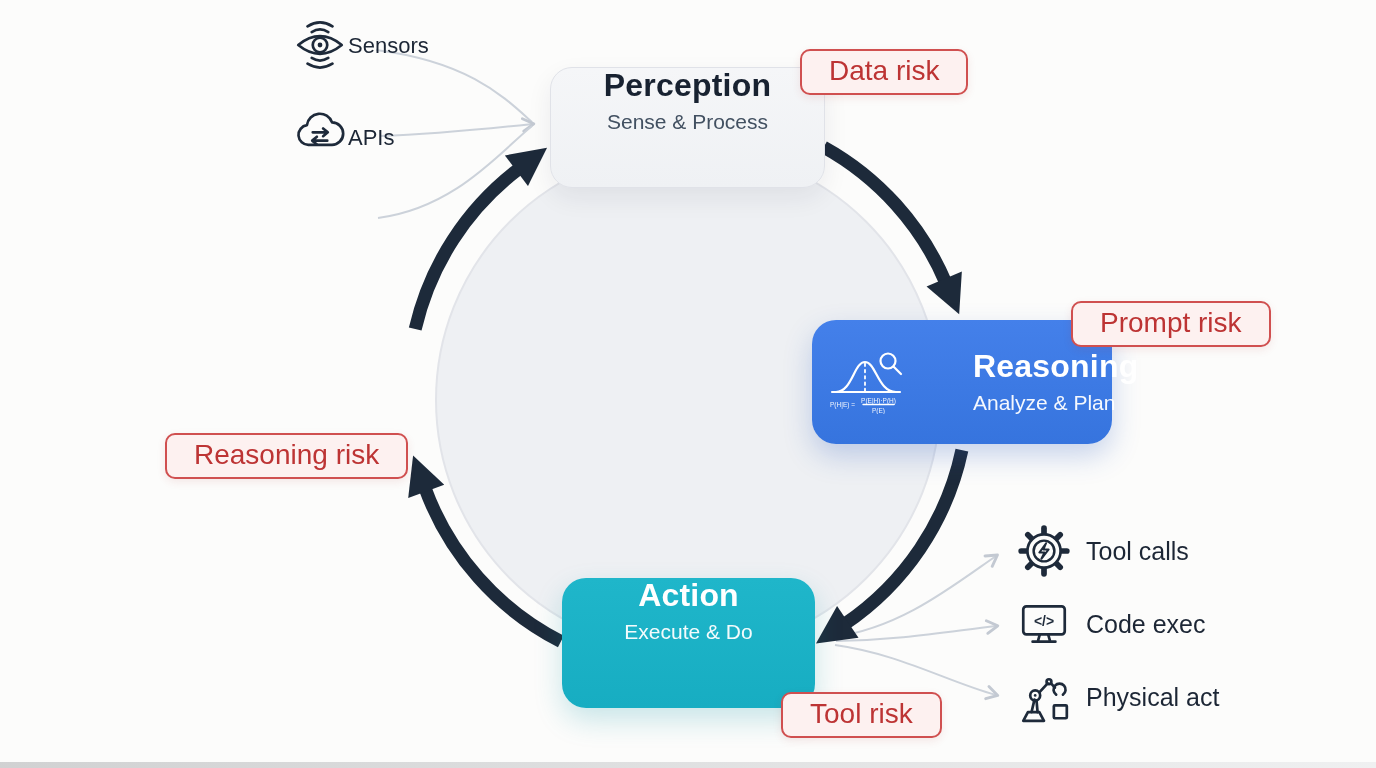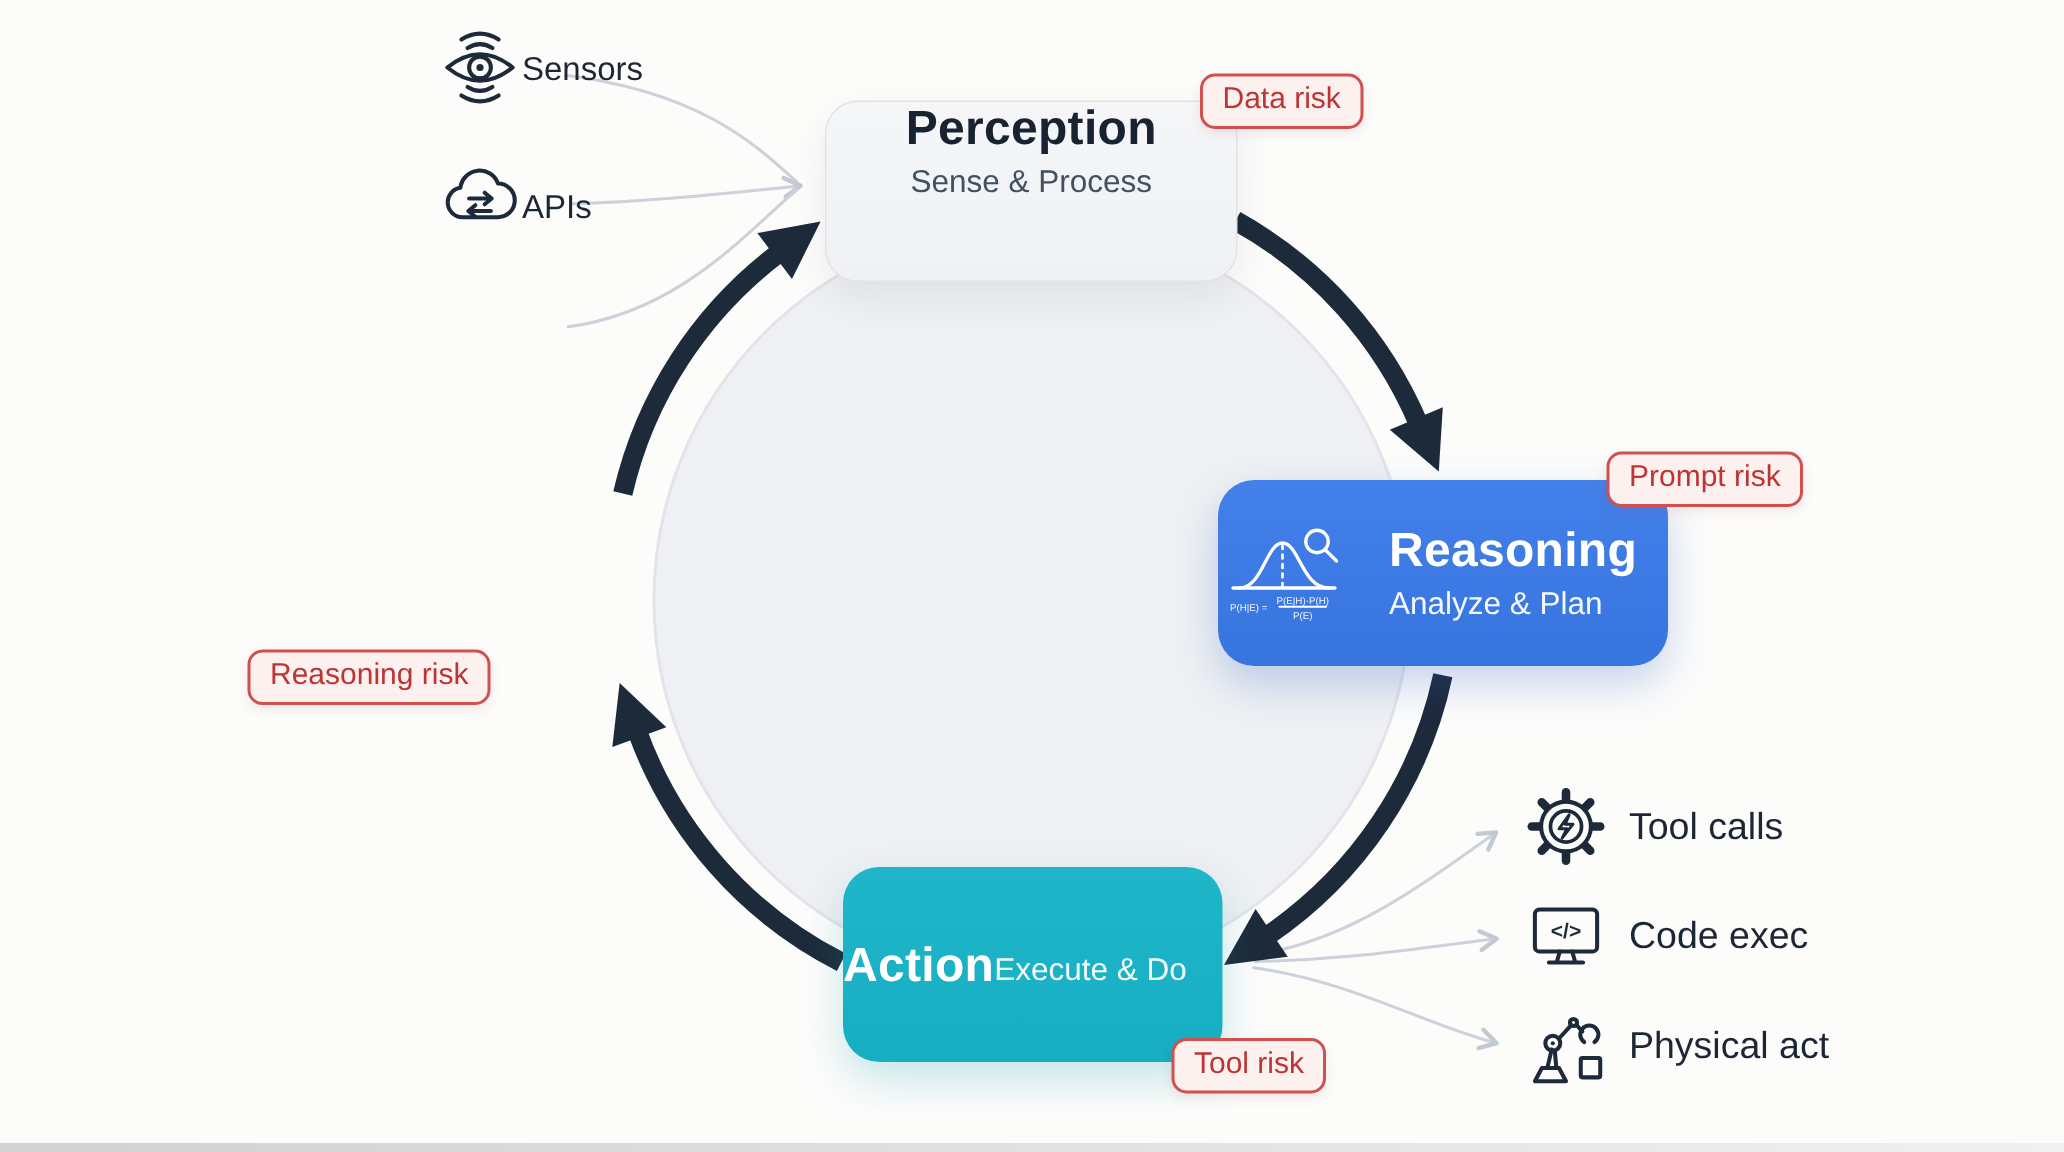--- a/index.html
+++ b/index.html
@@ -15,44 +15,44 @@
         box-sizing:border-box;}
   .node.light{
     background:linear-gradient(180deg,#f5f6f8 0%,#eff1f4 100%);
     border:1px solid #e0e2e8;border-radius:22px;
     box-shadow:0 10px 26px rgba(25,35,55,.07);
     flex-direction:column;
   }
   .node.blue{
     background:linear-gradient(180deg,#4480ea 0%,#3674de 100%);
     border-radius:24px;box-shadow:0 12px 28px rgba(45,90,190,.25);
-    flex-direction:row;padding:0 4px;
+    flex-direction:row;padding:0 14px;gap:37px;
   }
   .node.teal{
     background:linear-gradient(180deg,#1fb6ca 0%,#17adc2 100%);
     border-radius:24px;box-shadow:0 12px 28px rgba(20,150,170,.22);
-    flex-direction:row;
+    flex-direction:column;
   }
   .perception{left:550px;top:67px;width:275px;height:121px;}
   .reasoning{left:812px;top:320px;width:300px;height:124px;}
   .action{left:562px;top:578px;width:253px;height:130px;}
   .learning{left:275px;top:322px;width:275px;height:122px;}
 
   .nt{font-size:32px;font-weight:700;color:#182231;line-height:1.08;letter-spacing:.2px;}
   .ns{font-size:21px;color:#425061;margin-top:7px;}
   .nt.w{color:#ffffff;}
   .ns.w{color:rgba(255,255,255,.95);}
   .rtext{display:flex;flex-direction:column;align-items:flex-start;margin-left:10px;}
   .ricon{flex:none;width:100px;height:64px;}
 
   
   .badge{
-    position:absolute;font-size:20px;color:#bd3434;
+    position:absolute;font-size:28px;color:#bd3434;
     background:#fdf1f0;border:2px solid #d05050;border-radius:10px;
-    padding:4px 13px 6px;box-shadow:0 3px 8px rgba(180,50,50,.10);
+    padding:4px 27px 6px;box-shadow:0 3px 8px rgba(180,50,50,.10);
     white-space:nowrap;
   }
   .b-data{left:800px;top:49px;}
   .b-prompt{left:1071px;top:301px;}
   .b-tool{left:781px;top:692px;}
   .b-feedback{left:165px;top:433px;}
 
   
   .input-item{position:absolute;width:96px;display:flex;flex-direction:row;
               align-items:center;}

